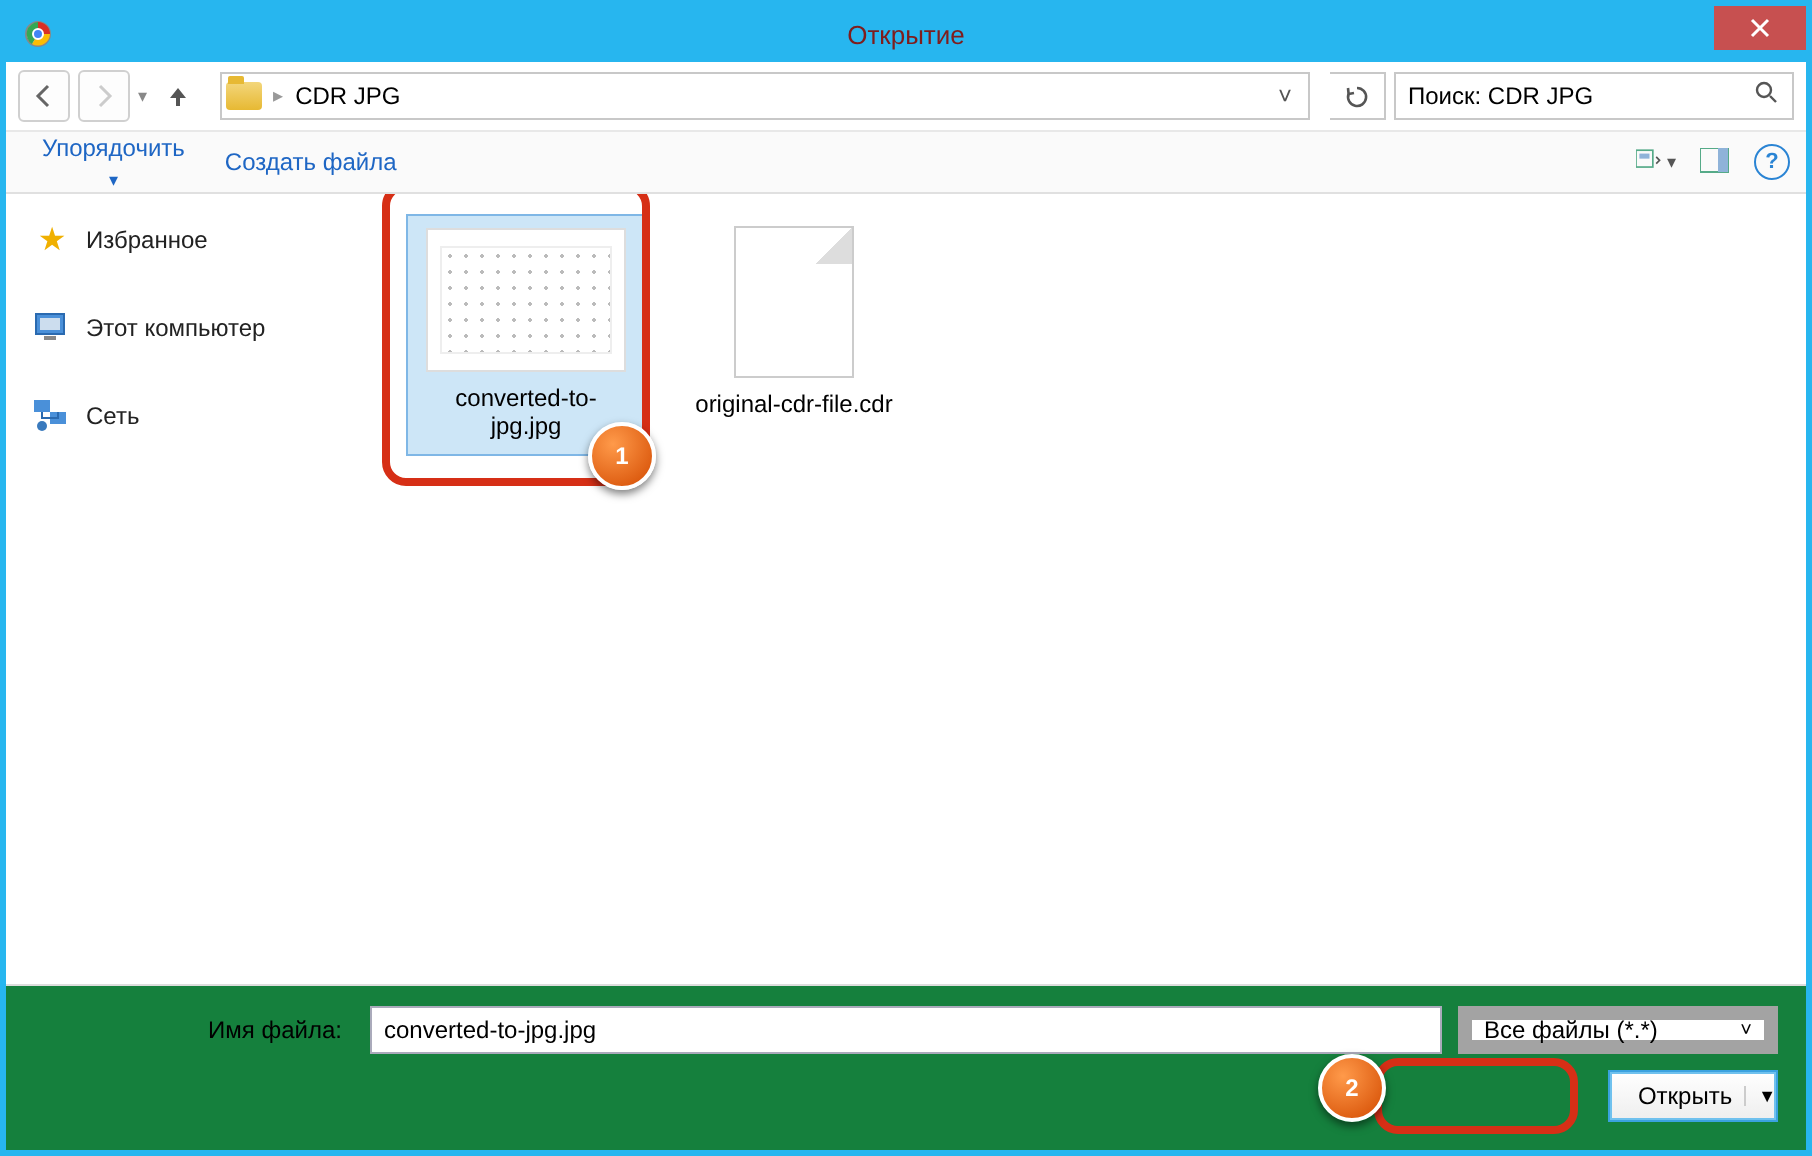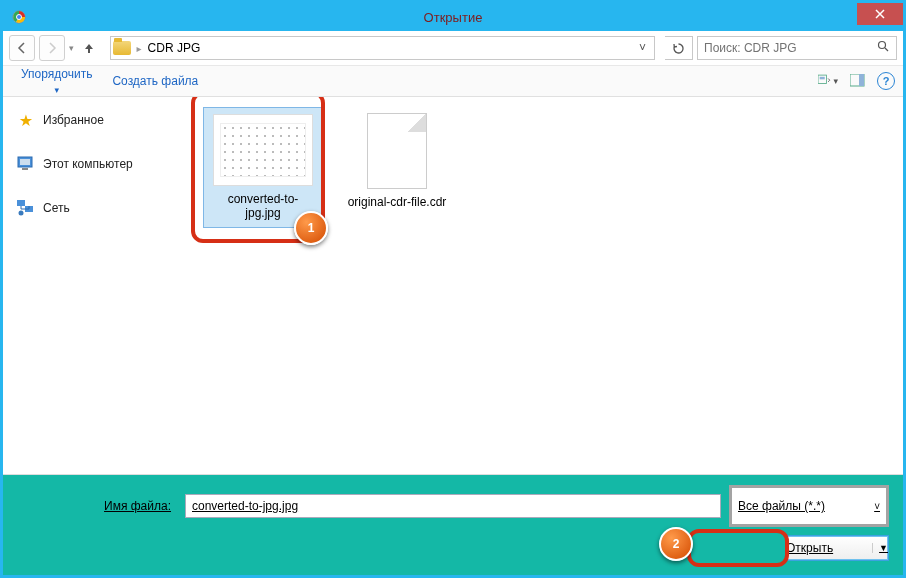--- a/index.html
+++ b/index.html
@@ -13,21 +13,21 @@
 .navbar { height: 34px; display: flex; align-items: center; padding: 0 6px; gap: 4px; }
 .nav-btn { width: 26px; height: 26px; border: 1px solid #d0d0d0; border-radius: 3px; background: #fdfdfd; display: flex; align-items: center; justify-content: center; color: #888; }
 .nav-btn.disabled { color: #ccc; }
 .nav-up { width: 22px; height: 22px; display: flex; align-items: center; justify-content: center; color: #555; }
 .address { flex: 1; height: 24px; border: 1px solid #c8c8c8; background: #fff; display: flex; align-items: center; padding: 0 2px; gap: 6px; margin: 0 6px; }
 .folder-ico { width: 18px; height: 14px; background: linear-gradient(#f3d67b,#e7b933); border-radius: 2px; position: relative; }
 .folder-ico::before { content:""; position:absolute; top:-3px; left:1px; width:8px; height:4px; background:#e7b933; border-radius:1px 1px 0 0; }
 .addr-sep { color: #999; font-size: 10px; }
 .addr-drop { margin-left: auto; color: #555; padding: 0 6px; }
 .refresh { width: 28px; height: 24px; border: 1px solid #c8c8c8; border-left: none; display:flex; align-items:center; justify-content:center; color:#555; }
-.search { width: 200px; height: 24px; border: 1px solid #c8c8c8; background: #fff; display: flex; align-items: center; padding: 0 6px; color: #737373; }
+.search { width: 200px; height: 24px; border: 1px solid #c8c8c8; background: #fff; display: flex; align-items: center; padding: 0 6px; color: #000000; }
 .search .mag { margin-left: auto; color: #555; }
 .toolbar { height: 32px; border-top: 1px solid #e8e8e8; border-bottom: 1px solid #e0e0e0; display: flex; align-items: center; padding: 0 8px; background: #fafafa; }
 .tool-link { color: #1e66c4; padding: 4px 10px; display: flex; align-items: center; gap: 4px; flex-direction: column; }
 .tool-link .caret { font-size: 9px; color: #1e66c4; }
 .tool-icons { margin-left: auto; display: flex; gap: 8px; align-items: center; }
 .tool-ico { width: 22px; height: 22px; display: flex; align-items: center; justify-content: center; color: #555; border: 1px solid transparent; }
 .tool-ico.help { color: #2a84d4; font-weight: bold; border: 1px solid #2a84d4; border-radius: 50%; width: 18px; height: 18px; font-size: 11px; }
 .content { flex: 1; display: flex; overflow: hidden; }
 .sidebar { width: 190px; padding: 8px 10px; }
 .side-item { display: flex; align-items: center; gap: 8px; padding: 6px 4px; color: #222; }
@@ -38,28 +38,28 @@
 .files { flex: 1; padding: 10px; display: flex; gap: 14px; align-items: flex-start; }
 .file-item { width: 120px; display: flex; flex-direction: column; align-items: center; text-align: center; padding: 6px; position: relative; }
 .file-item.selected { background: #cde6f7; border: 1px solid #7fb7e6; }
 .thumb { width: 100px; height: 72px; background:#fff; border: 1px solid #ddd; display:flex; align-items:center; justify-content:center; position:relative; margin-bottom:6px; }
 .thumb .pattern { width: 86px; height: 54px; background: radial-gradient(circle at 50% 50%, #bbb 1px, transparent 1px) 0 0/8px 8px, #fff; border:1px solid #eee; }
 .file-icon { width: 60px; height: 76px; background: #fff; border: 1px solid #ccc; position: relative; margin-bottom:6px; }
 .file-icon::after { content:""; position:absolute; top:0; right:0; width:18px; height:18px; background: linear-gradient(135deg, transparent 49%, #ddd 50%); }
 .file-label { font-size: 12px; line-height: 1.2; word-break: break-word; }
 .callout { position:absolute; width:34px; height:34px; border-radius:50%; background: radial-gradient(circle at 35% 30%, #ff9a4a, #d34a00); border:2px solid #fff; box-shadow: 0 2px 4px rgba(0,0,0,0.5); color:#fff; font-weight:bold; font-size:18px; display:flex; align-items:center; justify-content:center; z-index: 20; }
 .highlight-box { position:absolute; border: 4px solid #d62f16; border-radius: 12px; pointer-events:none; z-index: 10; }
-.footer { background: #14b8a6; border-top: 1px solid #ddd; padding: 10px 14px 14px; text-decoration: underline; }
+.footer { background: #15803d; border-top: 1px solid #ddd; padding: 10px 14px 14px; }
 .footer-row { display:flex; align-items:center; gap:8px; margin-bottom:8px; }
 .footer-label { width: 160px; text-align: right; padding-right: 6px; }
 .filename-input { flex:1; height:24px; border:1px solid #aab; background:#fff; padding:0 6px; }
-.filter { width: 160px; height:24px; border:3px solid #a3a3a3; background:#fff; display:flex; align-items:center; padding:18px 6px; }
+.filter { width: 160px; height:24px; border:7px solid #a3a3a3; background:#fff; display:flex; align-items:center; padding:0 6px; }
 .filter .caret { margin-left:auto; font-size:10px; }
 .footer-btns { display:flex; justify-content:flex-end; gap:10px; padding-left: 170px; position: relative; }
-.btn { width: 104px; height:26px; border:1px solid #aab; background: linear-gradient(#fff,#eee); display:flex; align-items:center; justify-content:space-between; gap:4px; }
+.btn { width: 85px; height:26px; border:1px solid #aab; background: linear-gradient(#fff,#eee); display:flex; align-items:center; justify-content:flex-end; gap:4px; }
 .btn.primary { border-color: #3ba2e0; box-shadow: 0 0 0 1px #6fc1ee inset; }
 .btn .caret { font-size:9px; border-left:1px solid #ccc; padding-left:6px; margin-left:2px; }
 </style>
 </head>
 <body>
 
 <div class="window">
 
   <div class="titlebar">
     <div class="app-icon">

